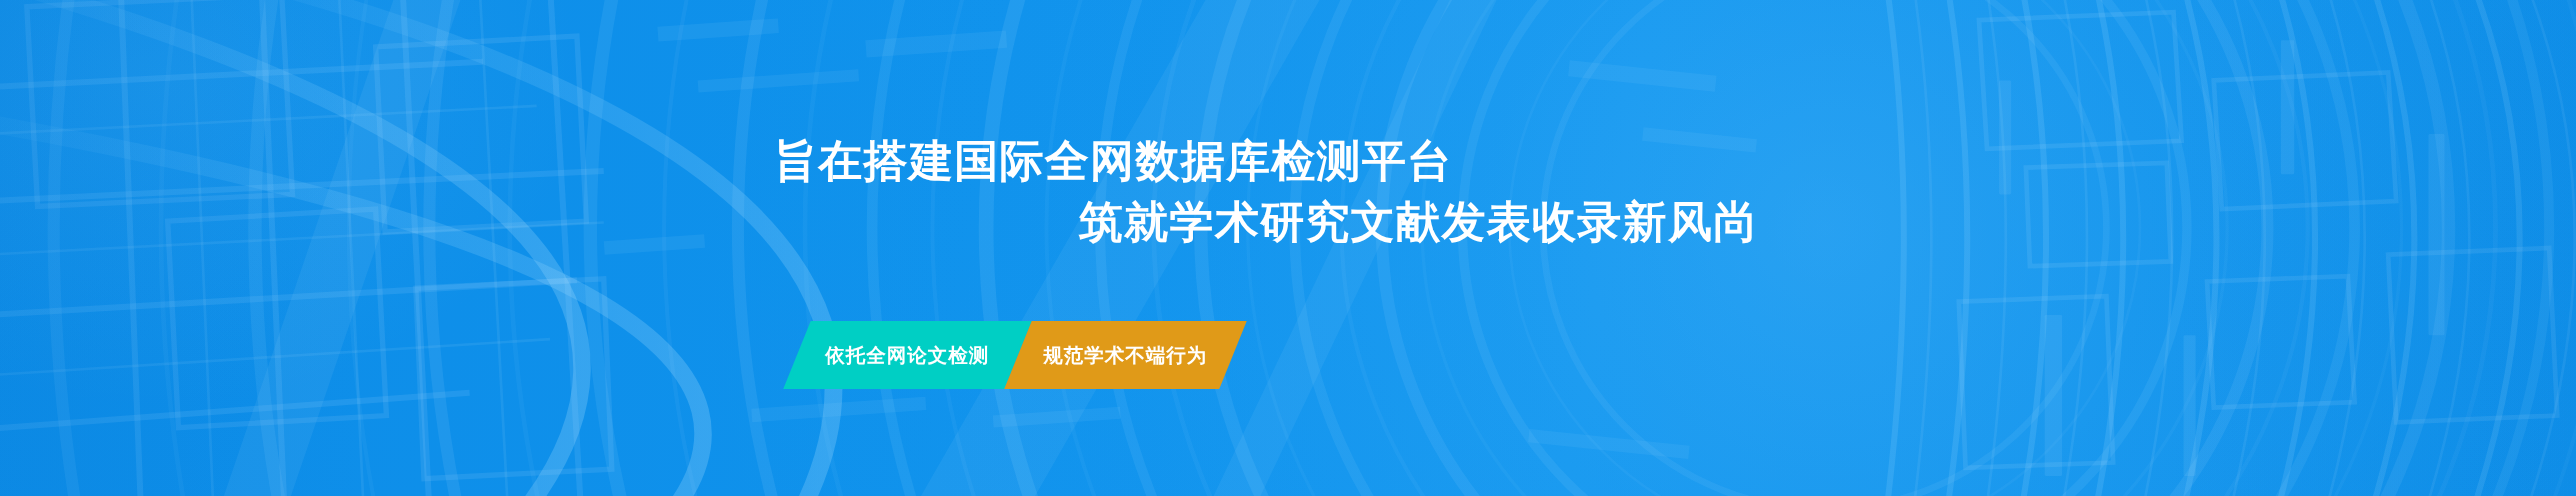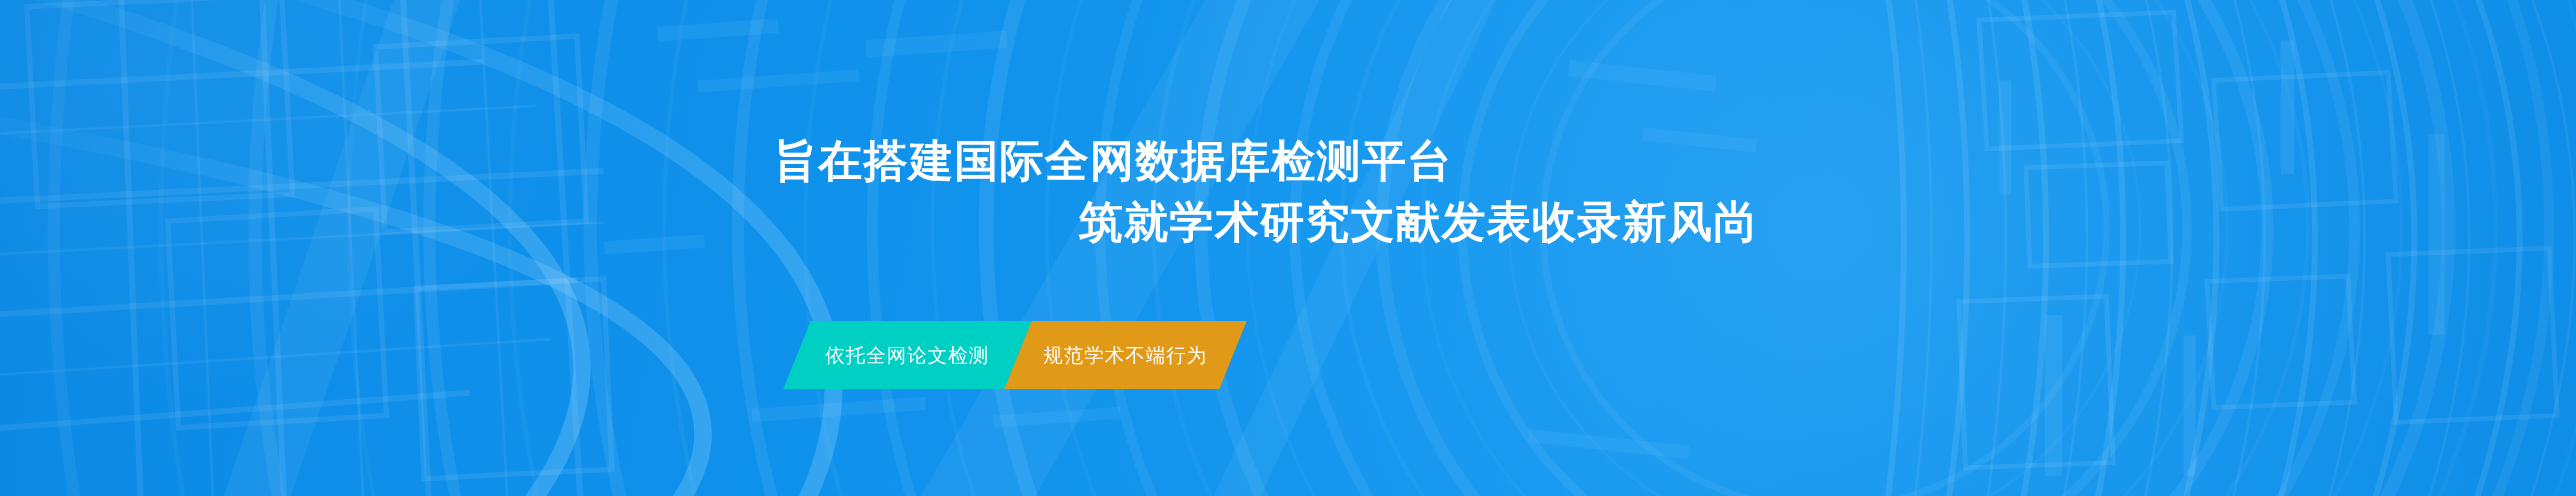--- a/index.html
+++ b/index.html
@@ -88,20 +88,21 @@
   }
 
   
   .tag-band {
     position: absolute;
     left: 782px;
     top: 321px;
     height: 68px;
     display: flex;
     align-items: stretch;
+    font-weight: bold;
   }
 
   .tag {
     position: relative;
     height: 68px;
     display: flex;
     align-items: center;
     justify-content: center;
     box-sizing: border-box;
   }

